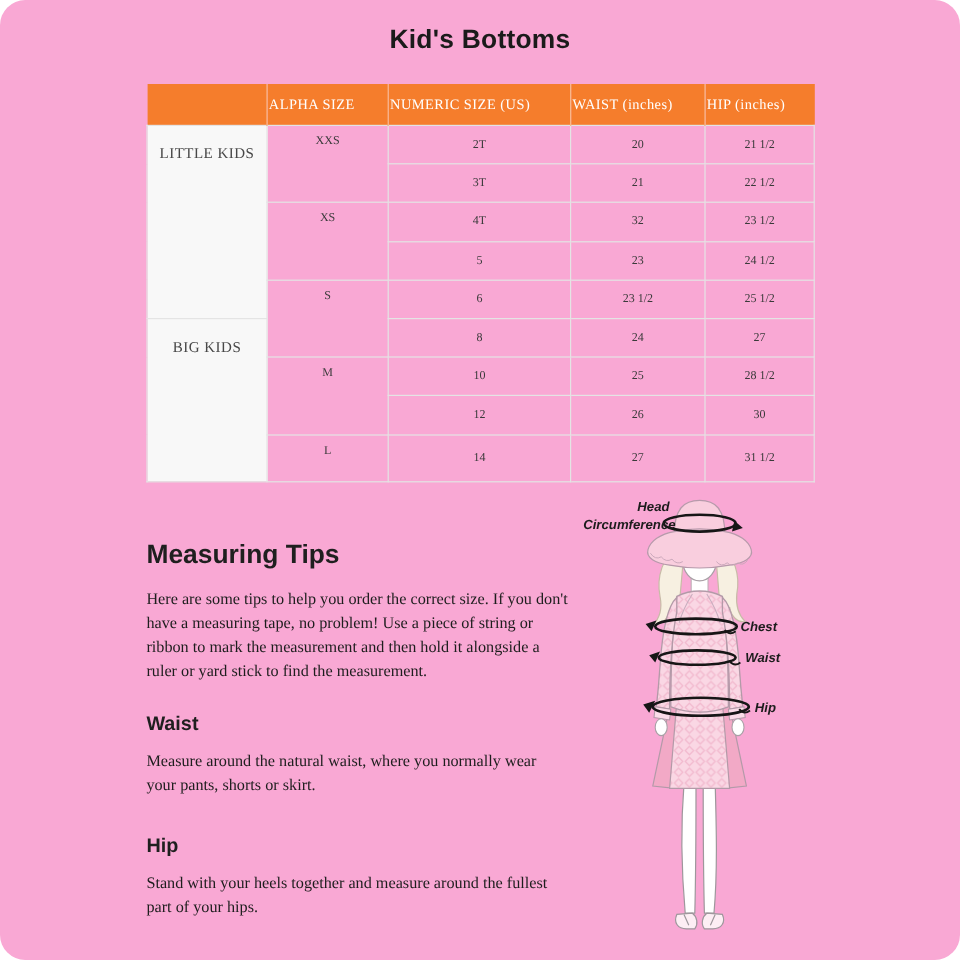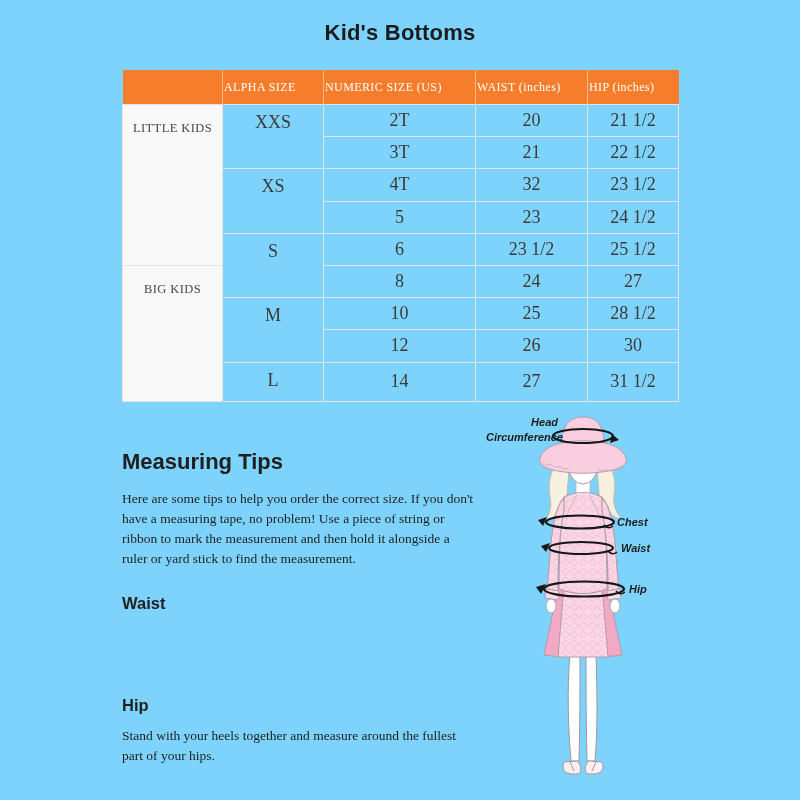--- a/index.html
+++ b/index.html
@@ -1,29 +1,29 @@
 <!DOCTYPE html>
 <html><head>
 <meta charset="utf-8">
 <style>
   html,body{margin:0;padding:0;background:#ffffff;}
-  #page{position:relative;width:800px;height:800px;background:#7dd3fc;overflow:hidden;
-        font-family:"Liberation Sans",sans-serif;color:#222;}
+  #page{position:relative;width:800px;height:800px;background:#f9a8d4;overflow:hidden;
+        font-family:"Liberation Sans",sans-serif;color:#222;border-radius:21px;}
 
   
   #chart-title{position:absolute;top:20px;left:0;width:800px;text-align:center;
     font-size:22px;font-weight:bold;color:#1b1b1b;letter-spacing:.2px;}
 
   
   #size-table{position:absolute;left:122px;top:70px;width:556px;border-collapse:collapse;
     table-layout:fixed;font-family:"Liberation Serif",serif;}
   #size-table th{background:#f57d2c;color:#ffffff;font-weight:normal;font-size:12px;
     height:32px;text-align:left;letter-spacing:.4px;border:none;}
   #size-table th + th{border-left:1px solid rgba(255,255,255,.45);}
-  #size-table td{border:1px solid #e4e4e4;font-size:18px;color:#3a3a3a;
+  #size-table td{border:1px solid #e4e4e4;font-size:10px;color:#3a3a3a;
     text-align:center;height:31.2px;padding:0;}
   #size-table td.group-cell{background:#f8f8f8;vertical-align:top;padding-top:16px;
     font-size:12.5px;color:#474747;letter-spacing:.4px;}
   #size-table td.alpha-cell{vertical-align:top;padding-top:7px;}
 
   
   .h2{position:absolute;left:122px;font-weight:bold;color:#1f1f1f;}
   #tips-heading{top:436px;font-size:22px;margin-top:13px;}
   #waist-heading{top:594px;font-size:16.5px;}
   #hip-heading{top:696px;font-size:16.5px;}
@@ -116,20 +116,21 @@
           <td>27</td>
           <td>31 1/2</td>
         </tr>
       </tbody>
   </table>
 
   <div class="h2" id="tips-heading">Measuring Tips</div>
   <div class="para" id="tips-intro">Here are some tips to help you order the correct size. If you don't have a measuring tape, no problem! Use a piece of string or ribbon to mark the measurement and then hold it alongside a ruler or yard stick to find the measurement.</div>
 
   <div class="h2" id="waist-heading">Waist</div>
+  <div class="para" id="waist-para">Measure around the natural waist, where you normally wear your pants, shorts or skirt.</div>
 
   <div class="h2" id="hip-heading">Hip</div>
   <div class="para" id="hip-para">Stand with your heels together and measure around the fullest part of your hips.</div>
 
   <div id="figure-wrap">
     <svg viewBox="0 0 225 385">
       <defs>
         <pattern id="pat" width="9" height="9" patternUnits="userSpaceOnUse">
           <rect width="9" height="9" fill="#fad7e4"></rect>
           <path d="M4.5 1 L8 4.5 L4.5 8 L1 4.5 Z" fill="none" stroke="#f2b9ce" stroke-width="1"></path>

